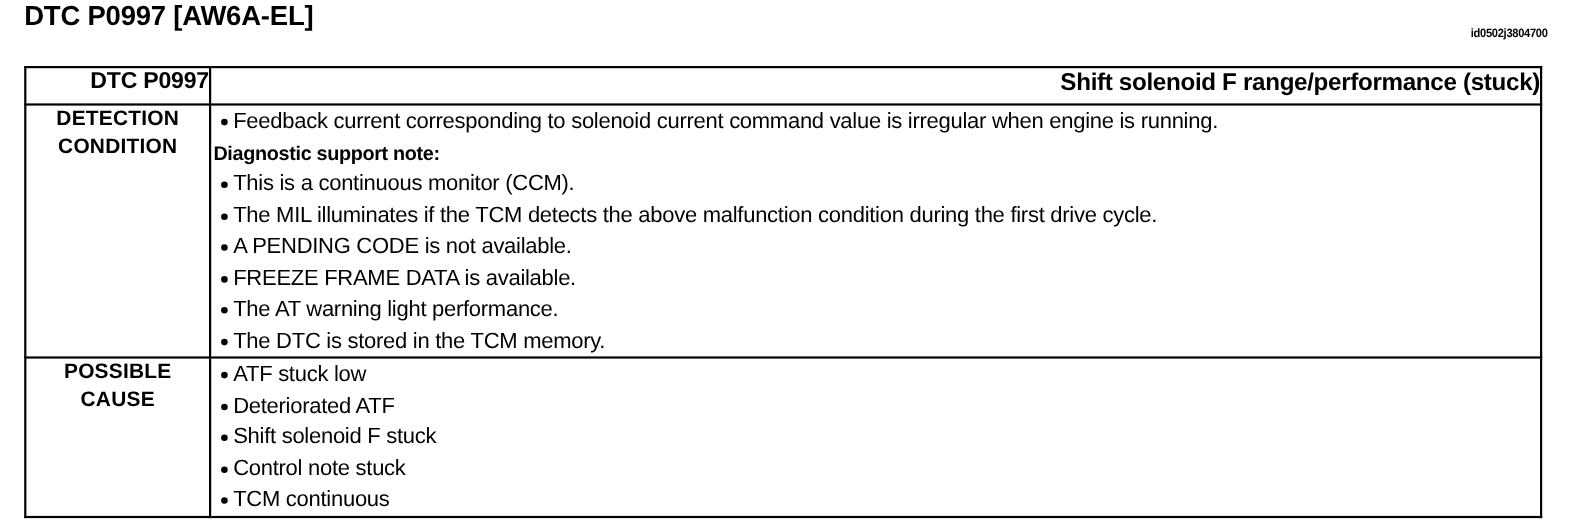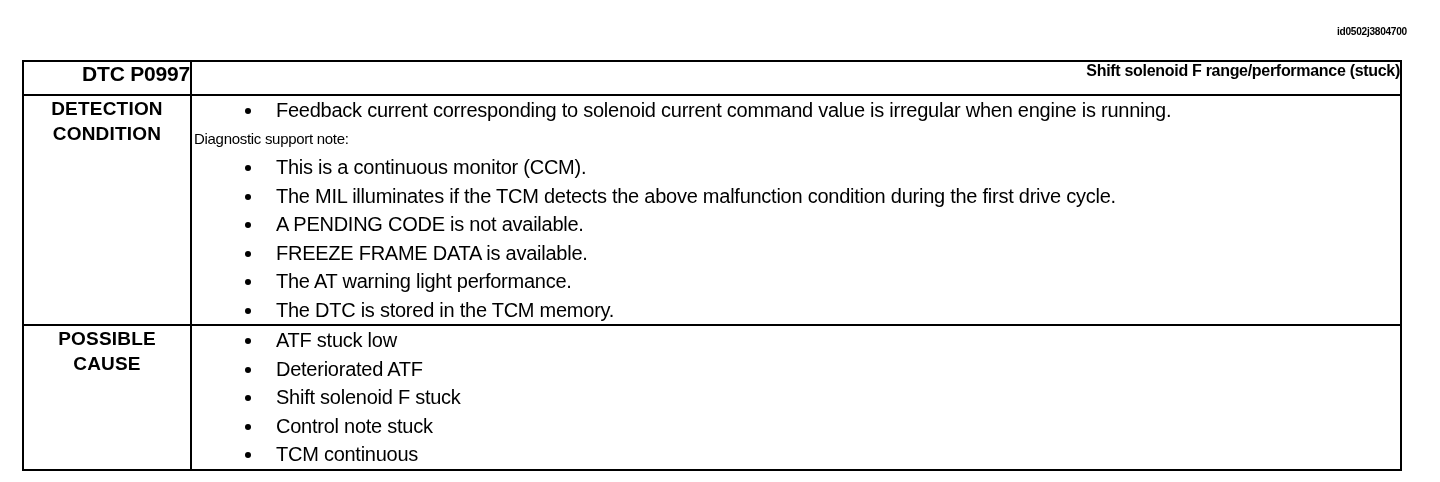--- a/index.html
+++ b/index.html
@@ -69,21 +69,21 @@
   .row-head td { height: 32px; text-align: right; }
   .head-code {
     text-align: center;
     vertical-align: middle;
     font-size: 21px;
     font-weight: bold;
     letter-spacing: -0.2px;
   }
   .head-desc {
     vertical-align: middle;
-    font-size: 16px;
+    font-size: 22px;
     font-weight: bold;
     letter-spacing: -0.3px;
     padding-left: 9px;
   }
 
   
   .label-cell {
     text-align: center;
     vertical-align: middle;
     font-size: 19px;
@@ -99,56 +99,56 @@
     padding: 3px 4px 6px 6px;
   }
 
   ul.bullets {
     list-style: none;
     margin: 0;
     padding: 0;
   }
   ul.bullets li {
     position: relative;
-    padding-left: 40px;
+    padding-left: 20px;
     font-size: 20px;
     line-height: 28.5px;
     letter-spacing: -0.25px;
     white-space: nowrap;
-    margin-left: 44px;
   }
   ul.bullets li::before {
     content: "";
     position: absolute;
     left: 9px;
     top: 12px;
     width: 6px;
     height: 6px;
     background: #000000;
     border-radius: 50%;
   }
 
   .note-head {
-    font-size: 15px;
-    font-weight: normal;
+    font-size: 18px;
+    font-weight: bold;
     line-height: 28.5px;
     letter-spacing: -0.3px;
     padding-left: 2px;
     white-space: nowrap;
   }
 
   .detect-cell ul.bullets li { line-height: 28.5px; }
   .cause-cell  { padding-top: 5px; }
   .cause-cell ul.bullets li { line-height: 28.5px; }
 </style>
 </head>
 <body>
 
 <div class="page">
 
+  <div class="doc-title">DTC P0997 [AW6A-EL]</div>
 
   <div class="doc-id">id0502j3804700</div>
 
   <table class="dtc-table">
     <colgroup>
       <col class="col-label">
       <col>
     </colgroup>
     <tbody>
       <tr class="row-head">

